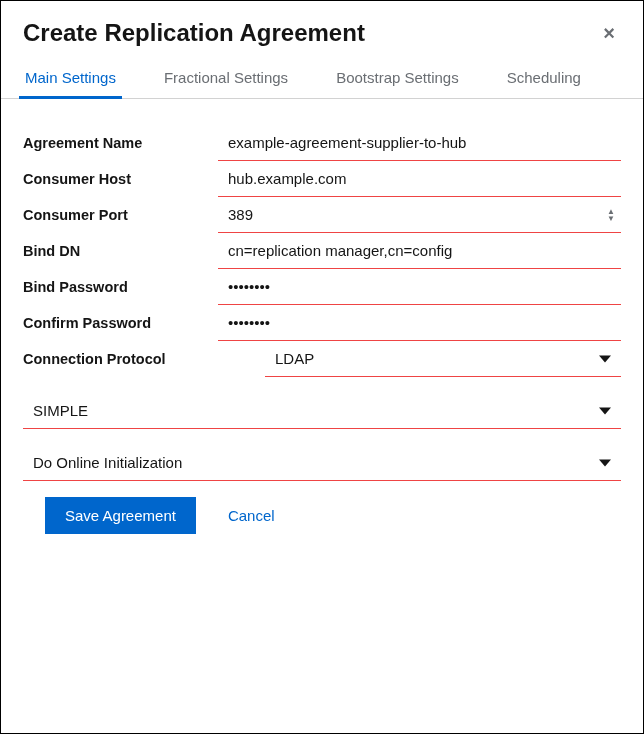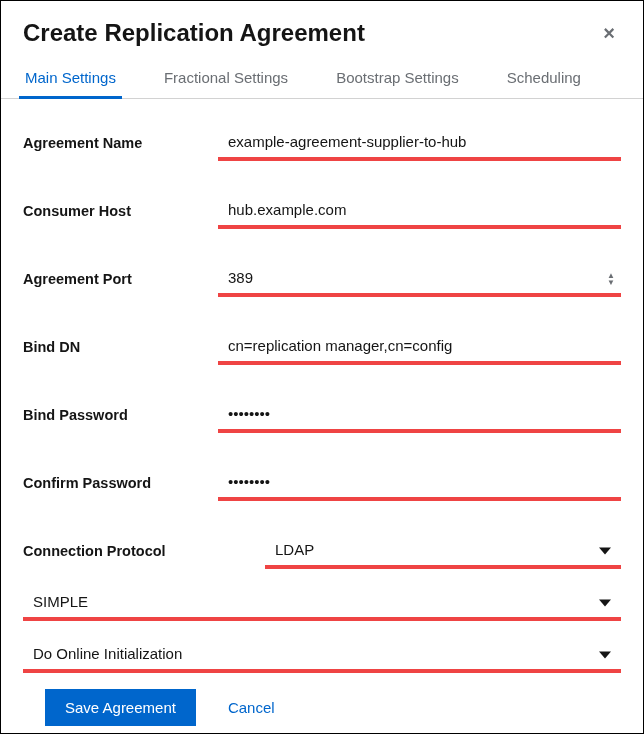--- a/index.html
+++ b/index.html
@@ -54,38 +54,37 @@
       bottom: -1px;
       height: 3px;
       background: #0066cc;
     }
     .form-body {
       padding: 26px 22px 20px 22px;
     }
     .form-row {
       display: flex;
       align-items: center;
-      margin-bottom: 32px;
     }
     .form-row.tight {
       margin-bottom: 16px;
       gap: 47px;
     }
     .form-label {
       width: 195px;
       flex-shrink: 0;
       font-size: 14.5px;
       font-weight: 600;
       color: #151515;
     }
     .form-control {
       flex: 1;
       height: 36px;
       border: none;
-      border-bottom: 4px solid #ef4444;
+      border-bottom: 1px solid #ef4444;
       padding: 0 10px;
       font-size: 15px;
       color: #151515;
       background: #fff;
       font-family: inherit;
     }
     .number-wrapper {
       flex: 1;
       position: relative;
       display: flex;
@@ -176,21 +175,21 @@
     <label class="form-label">Agreement Name</label>
     <input type="text" class="form-control" value="example-agreement-supplier-to-hub" style="">
   </div>
 
   <div class="form-row">
     <label class="form-label">Consumer Host</label>
     <input type="text" class="form-control" value="hub.example.com" style="">
   </div>
 
   <div class="form-row">
-    <label class="form-label">Agreement Port</label>
+    <label class="form-label">Consumer Port</label>
     <div class="number-wrapper">
       <input type="text" class="form-control" value="389" style="">
       <div class="spinner">
         <span>▲</span>
         <span>▼</span>
       </div>
     </div>
   </div>
 
   <div class="form-row">

